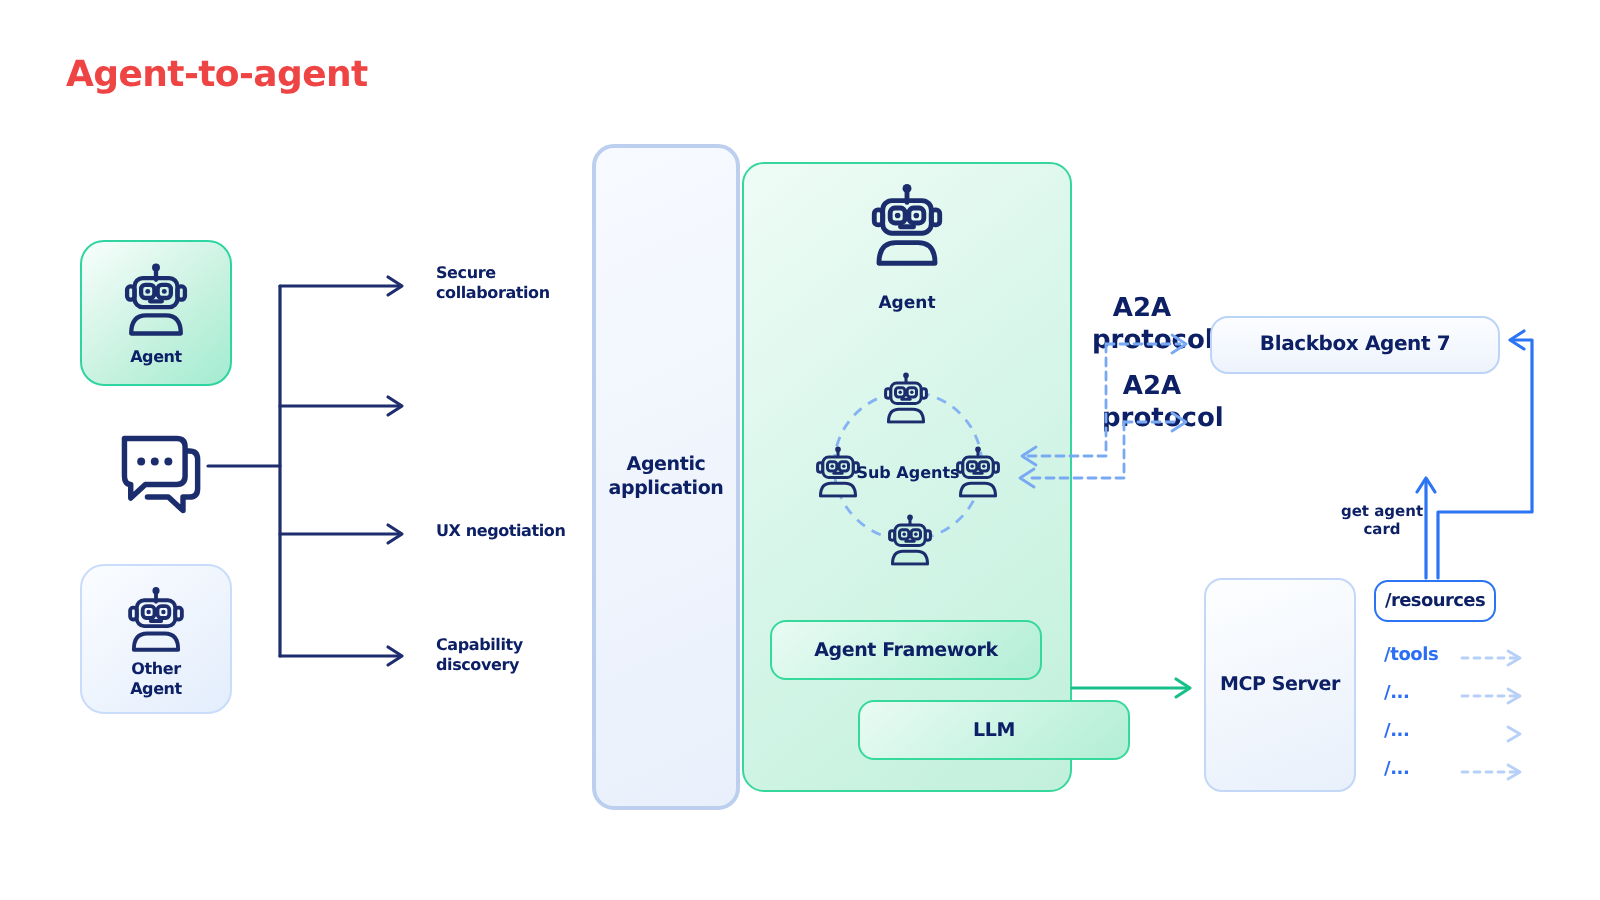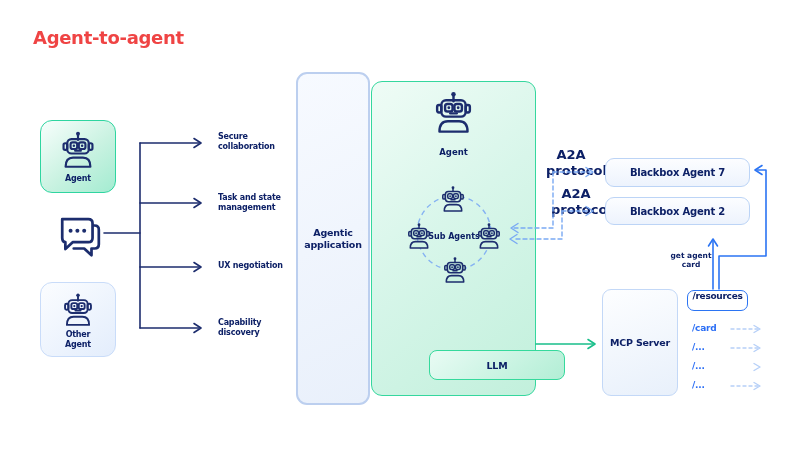--- a/index.html
+++ b/index.html
@@ -76,21 +76,21 @@
   #mcp-server{
     left:602px;top:289px;width:76px;height:107px;box-sizing:border-box;
     border:1.5px solid #c3d8f7;border-radius:9px;
     background:linear-gradient(160deg,#fdfeff 0%,#e8f0fb 100%);
     display:flex;align-items:center;justify-content:center;
     font-size:9.5px;font-weight:bold;letter-spacing:-0.2px;text-align:center;
   }
   #resources-box{
     left:687px;top:290px;width:61px;height:21px;box-sizing:border-box;
     border:1.8px solid #2b74f3;border-radius:7px;background:#ffffff;
-    display:flex;justify-content:center;
+    display:flex;align-items:center;justify-content:center;
     font-size:9px;font-weight:bold;letter-spacing:-0.3px;color:#0d2066;z-index:4;
   }
   .endpoint{left:692px;width:40px;font-size:9px;font-weight:bold;letter-spacing:-0.2px;color:#2b6ef5;}
   #ep-0{top:323px;} #ep-1{top:342px;} #ep-2{top:361px;} #ep-3{top:380px;}
   
   #wires{left:0;top:0;pointer-events:none;z-index:2;}
   svg{display:block;}
   .robot{color:#1c2d6e;}
 </style>
 </head>
@@ -189,21 +189,20 @@
   <div id="other-agent-box" class="abs node">
     <span class="robot-wrap">
       <svg class="robot" width="36" height="34" viewBox="0 0 48 46">
           <use href="#robot"></use>
         </svg>
     </span>
     <span class="node-label">Other Agent</span>
   </div>
 
   <div class="abs feature" style="top:132px;">Secure collaboration</div>
-  <div class="abs feature" style="top:193px;">Task and state management</div>
   <div class="abs feature" style="top:261px;width:76px;">UX negotiation</div>
   <div class="abs feature" style="top:318px;width:52px;">Capability discovery</div>
 
   <div id="agentic-app" class="abs">
     <span class="node-label">Agentic application</span>
   </div>
 
   <div id="green-panel" class="abs"></div>
 
   <span id="panel-agent-robot" class="abs" style="z-index:3;">
@@ -228,42 +227,42 @@
         <use href="#robot"></use>
       </svg>
   </span>
   <span class="abs sub-robot" style="left:441px;top:256px;">
     <svg class="robot" style="--rf:#caf2e0;" width="28" height="27" viewBox="0 0 48 46">
         <use href="#robot"></use>
       </svg>
   </span>
   <div id="sub-agents-label" class="abs">Sub Agents</div>
 
+  <div id="framework-pill" class="abs pill">
+    <span>Agent Framework</span>
+  </div>
   <div id="llm-pill" class="abs pill">
     <span>LLM</span>
   </div>
 
   <div id="a2a-label-1" class="abs a2a-label">A2A protocol</div>
   <div id="a2a-label-2" class="abs a2a-label">A2A protocol</div>
 
   <div id="blackbox-1" class="abs bb-box">
     <span>Blackbox Agent 7</span>
   </div>
-  <div id="blackbox-2" class="abs bb-box">
-    <span>Blackbox Agent 2</span>
-  </div>
 
   <div id="get-agent-card" class="abs">get agent card</div>
 
   <div id="mcp-server" class="abs">
     <span>MCP Server</span>
   </div>
 
   <div id="resources-box" class="abs">
     <span>/resources</span>
   </div>
 
-  <div id="ep-0" class="abs endpoint">/card</div>
+  <div id="ep-0" class="abs endpoint">/tools</div>
   <div id="ep-1" class="abs endpoint">/...</div>
   <div id="ep-2" class="abs endpoint">/...</div>
   <div id="ep-3" class="abs endpoint">/...</div>
 
 </div>
 
 </body></html>

